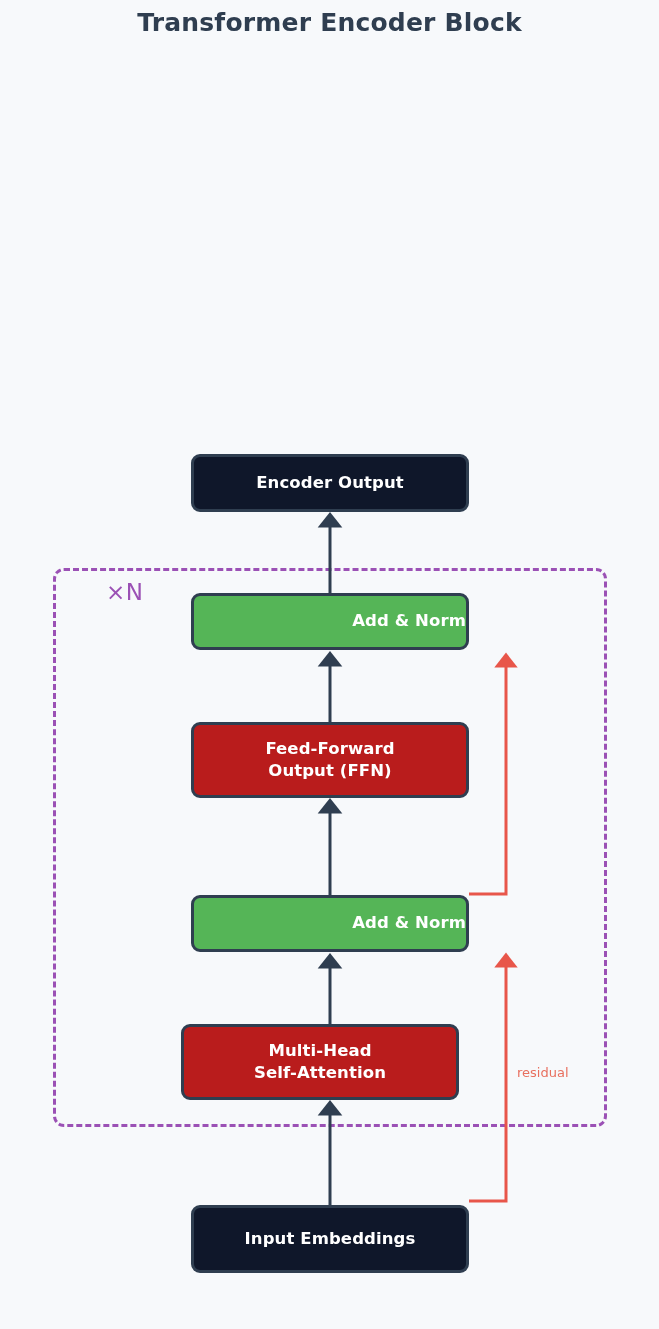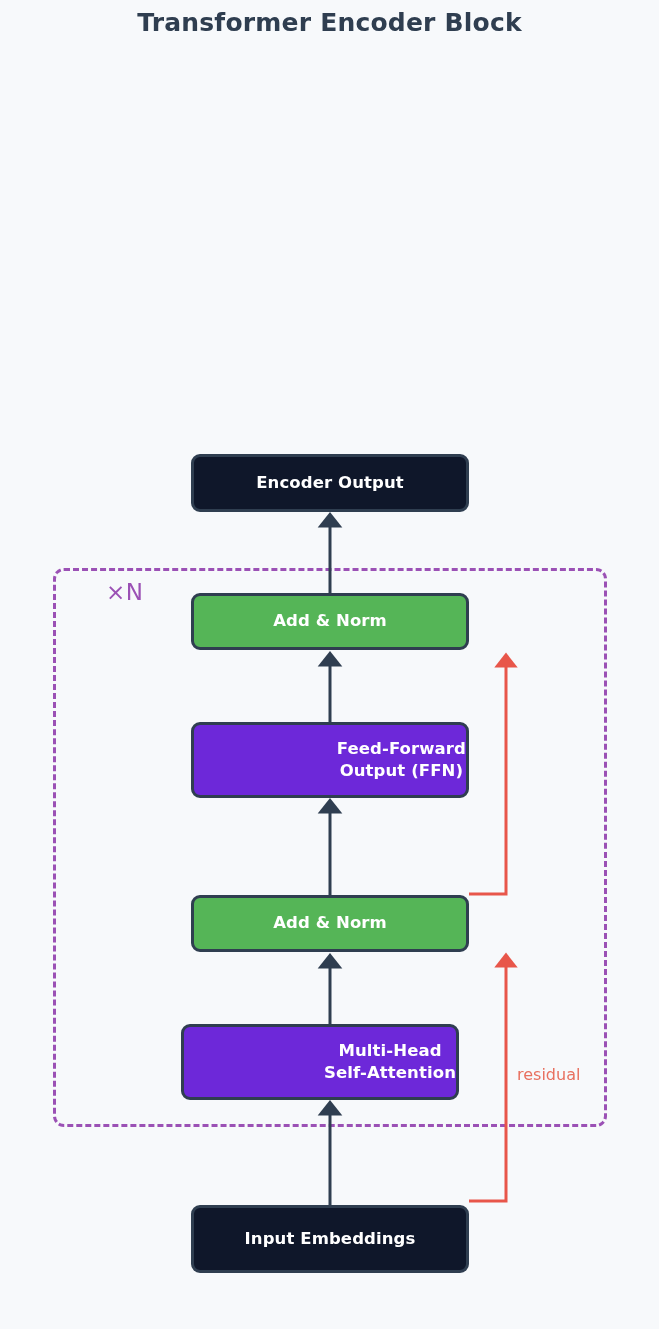--- a/index.html
+++ b/index.html
@@ -41,22 +41,22 @@
     justify-content: center;
     text-align: center;
     color: #ffffff;
     font-weight: bold;
     font-size: 16.5px;
     line-height: 1.35;
     letter-spacing: 0.1px;
   }
   .node .lbl { display: block; }
   .blue   { background: #0f172a; }
-  .green  { background: #55b557; }
-  .orange { background: #6d28d9; justify-content: flex-end; }
+  .green  { background: #55b557; justify-content: flex-end; }
+  .orange { background: #b91c1c; }
 
   .loop-box {
     position: absolute;
     box-sizing: border-box;
     border: 3px dashed #9b51b5;
     border-radius: 11px;
     background: transparent;
   }
   .loop-label {
     position: absolute;
@@ -68,21 +68,21 @@
   .svg-layer {
     position: absolute;
     left: 0; top: 0;
     width: 659px;
     height: 1329px;
     pointer-events: none;
   }
   .residual-label {
     position: absolute;
     color: #e8705f;
-    font-size: 16px;
+    font-size: 13px;
     font-family: "DejaVu Sans", sans-serif;
     white-space: nowrap;
   }
 </style>
 </head>
 <body>
 
 <div id="stage">
 
   <div id="title">Transformer Encoder Block</div>

